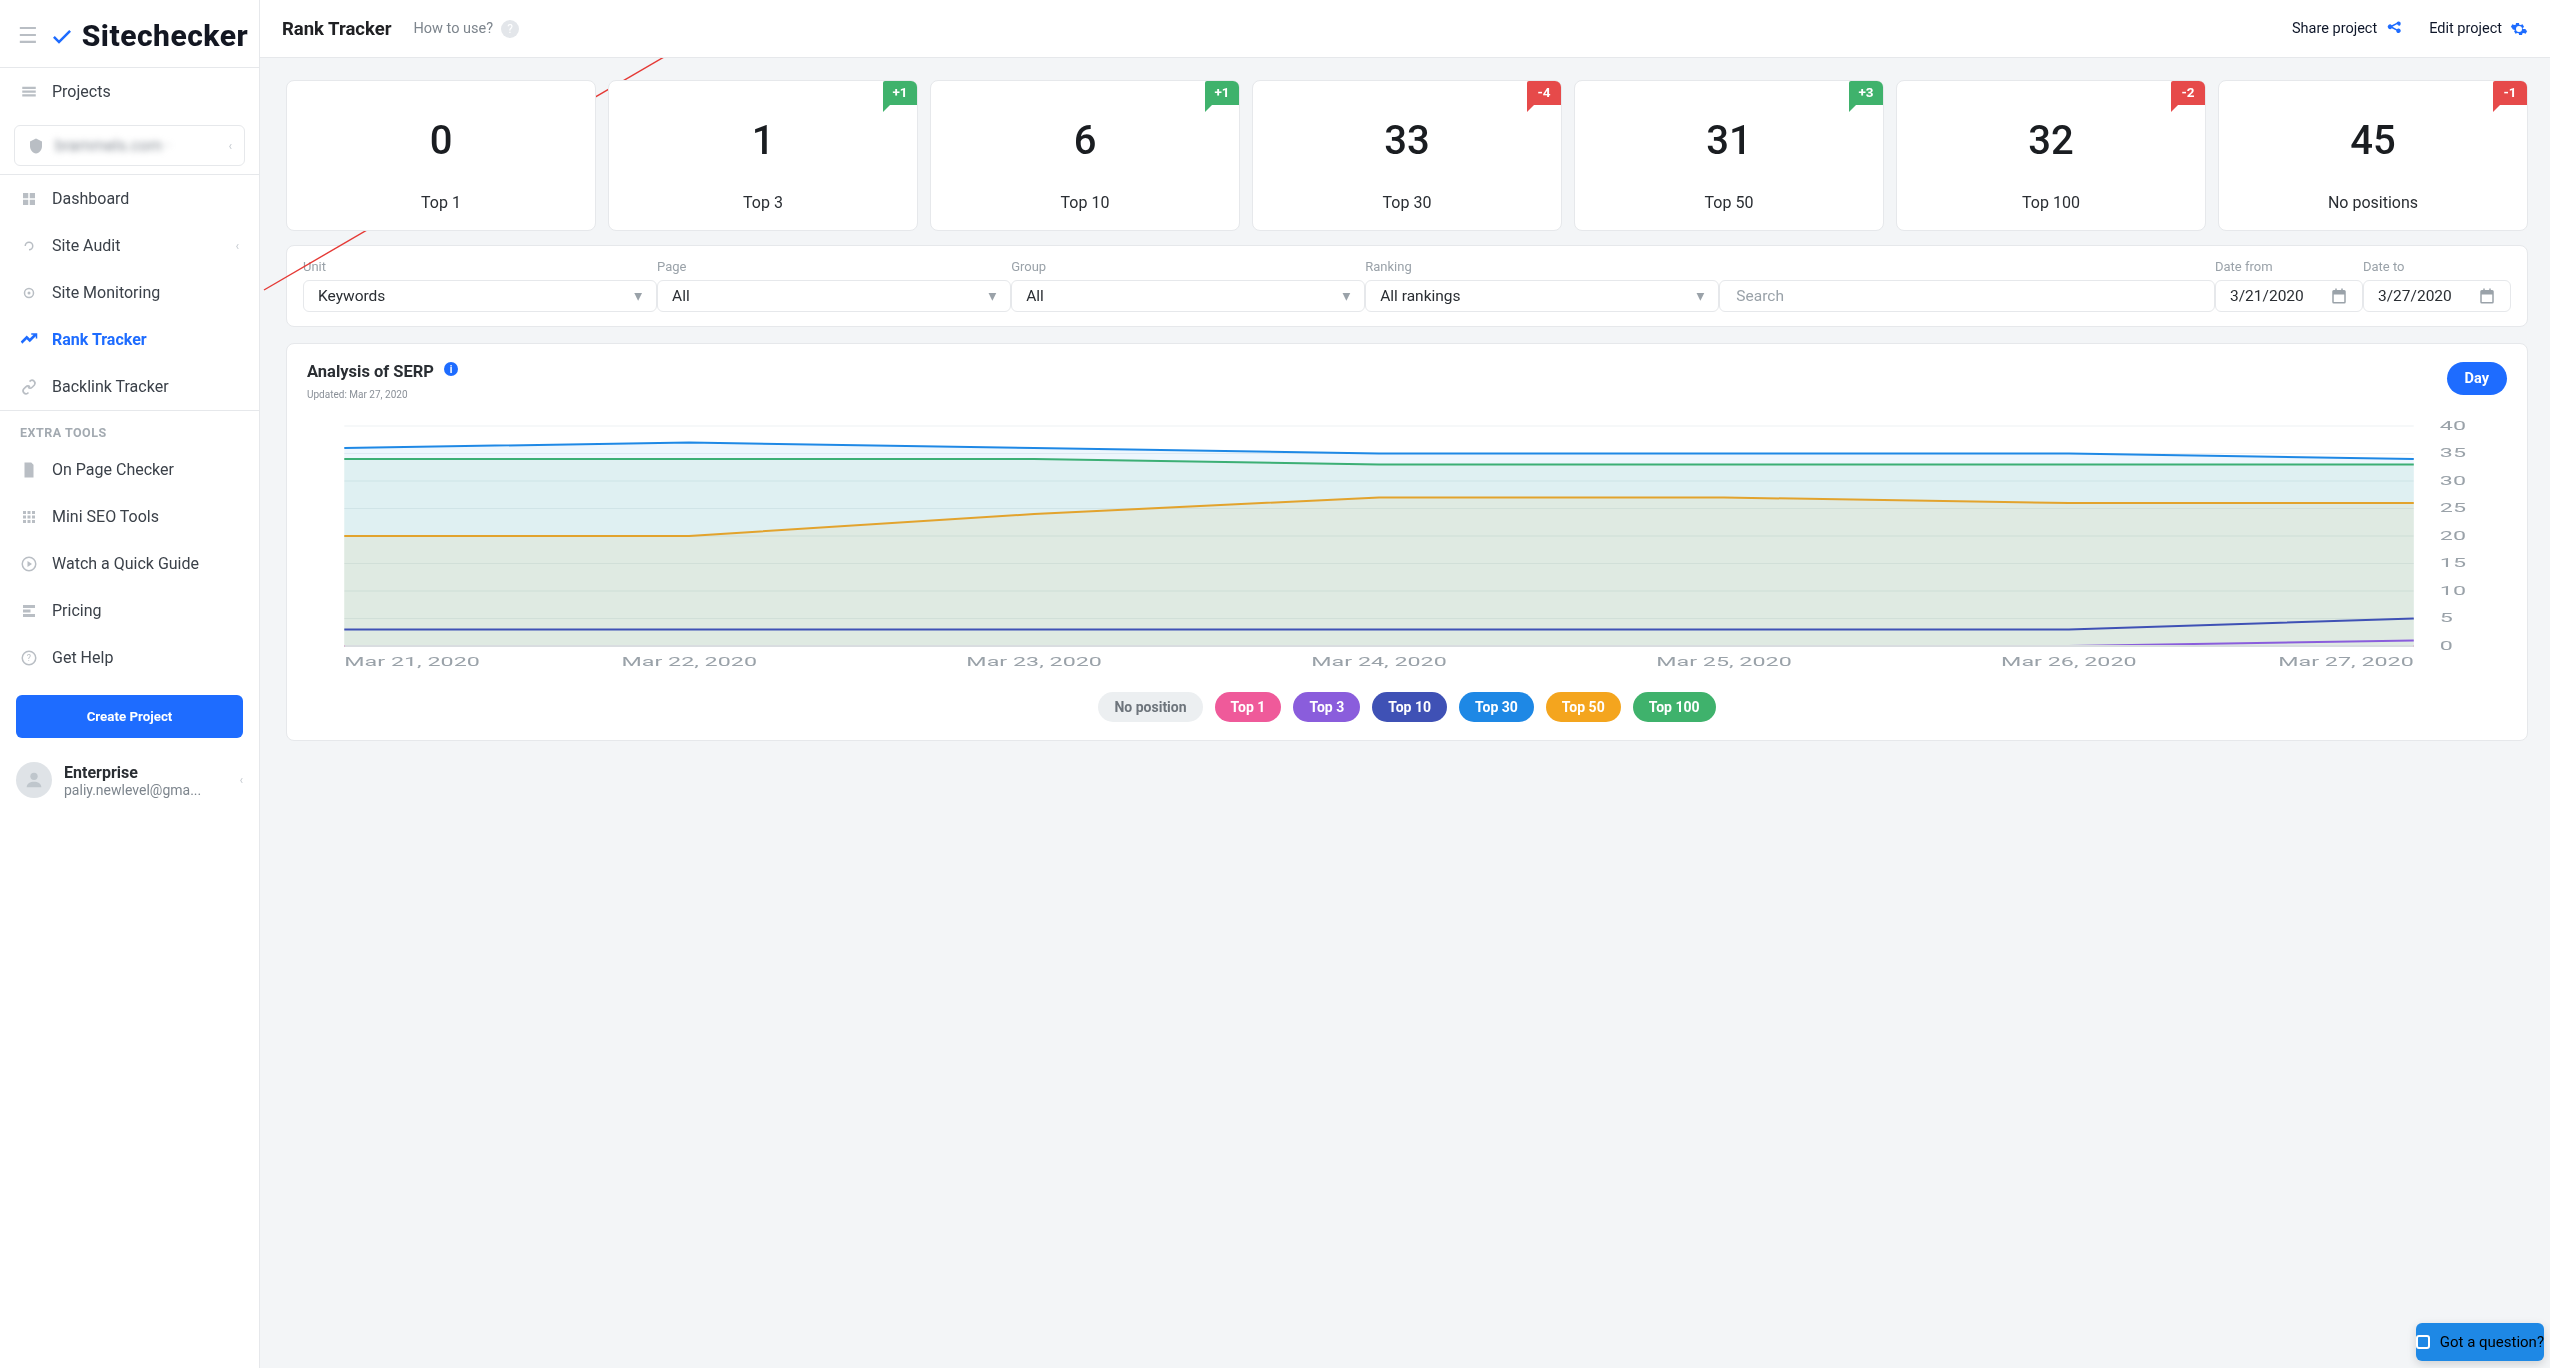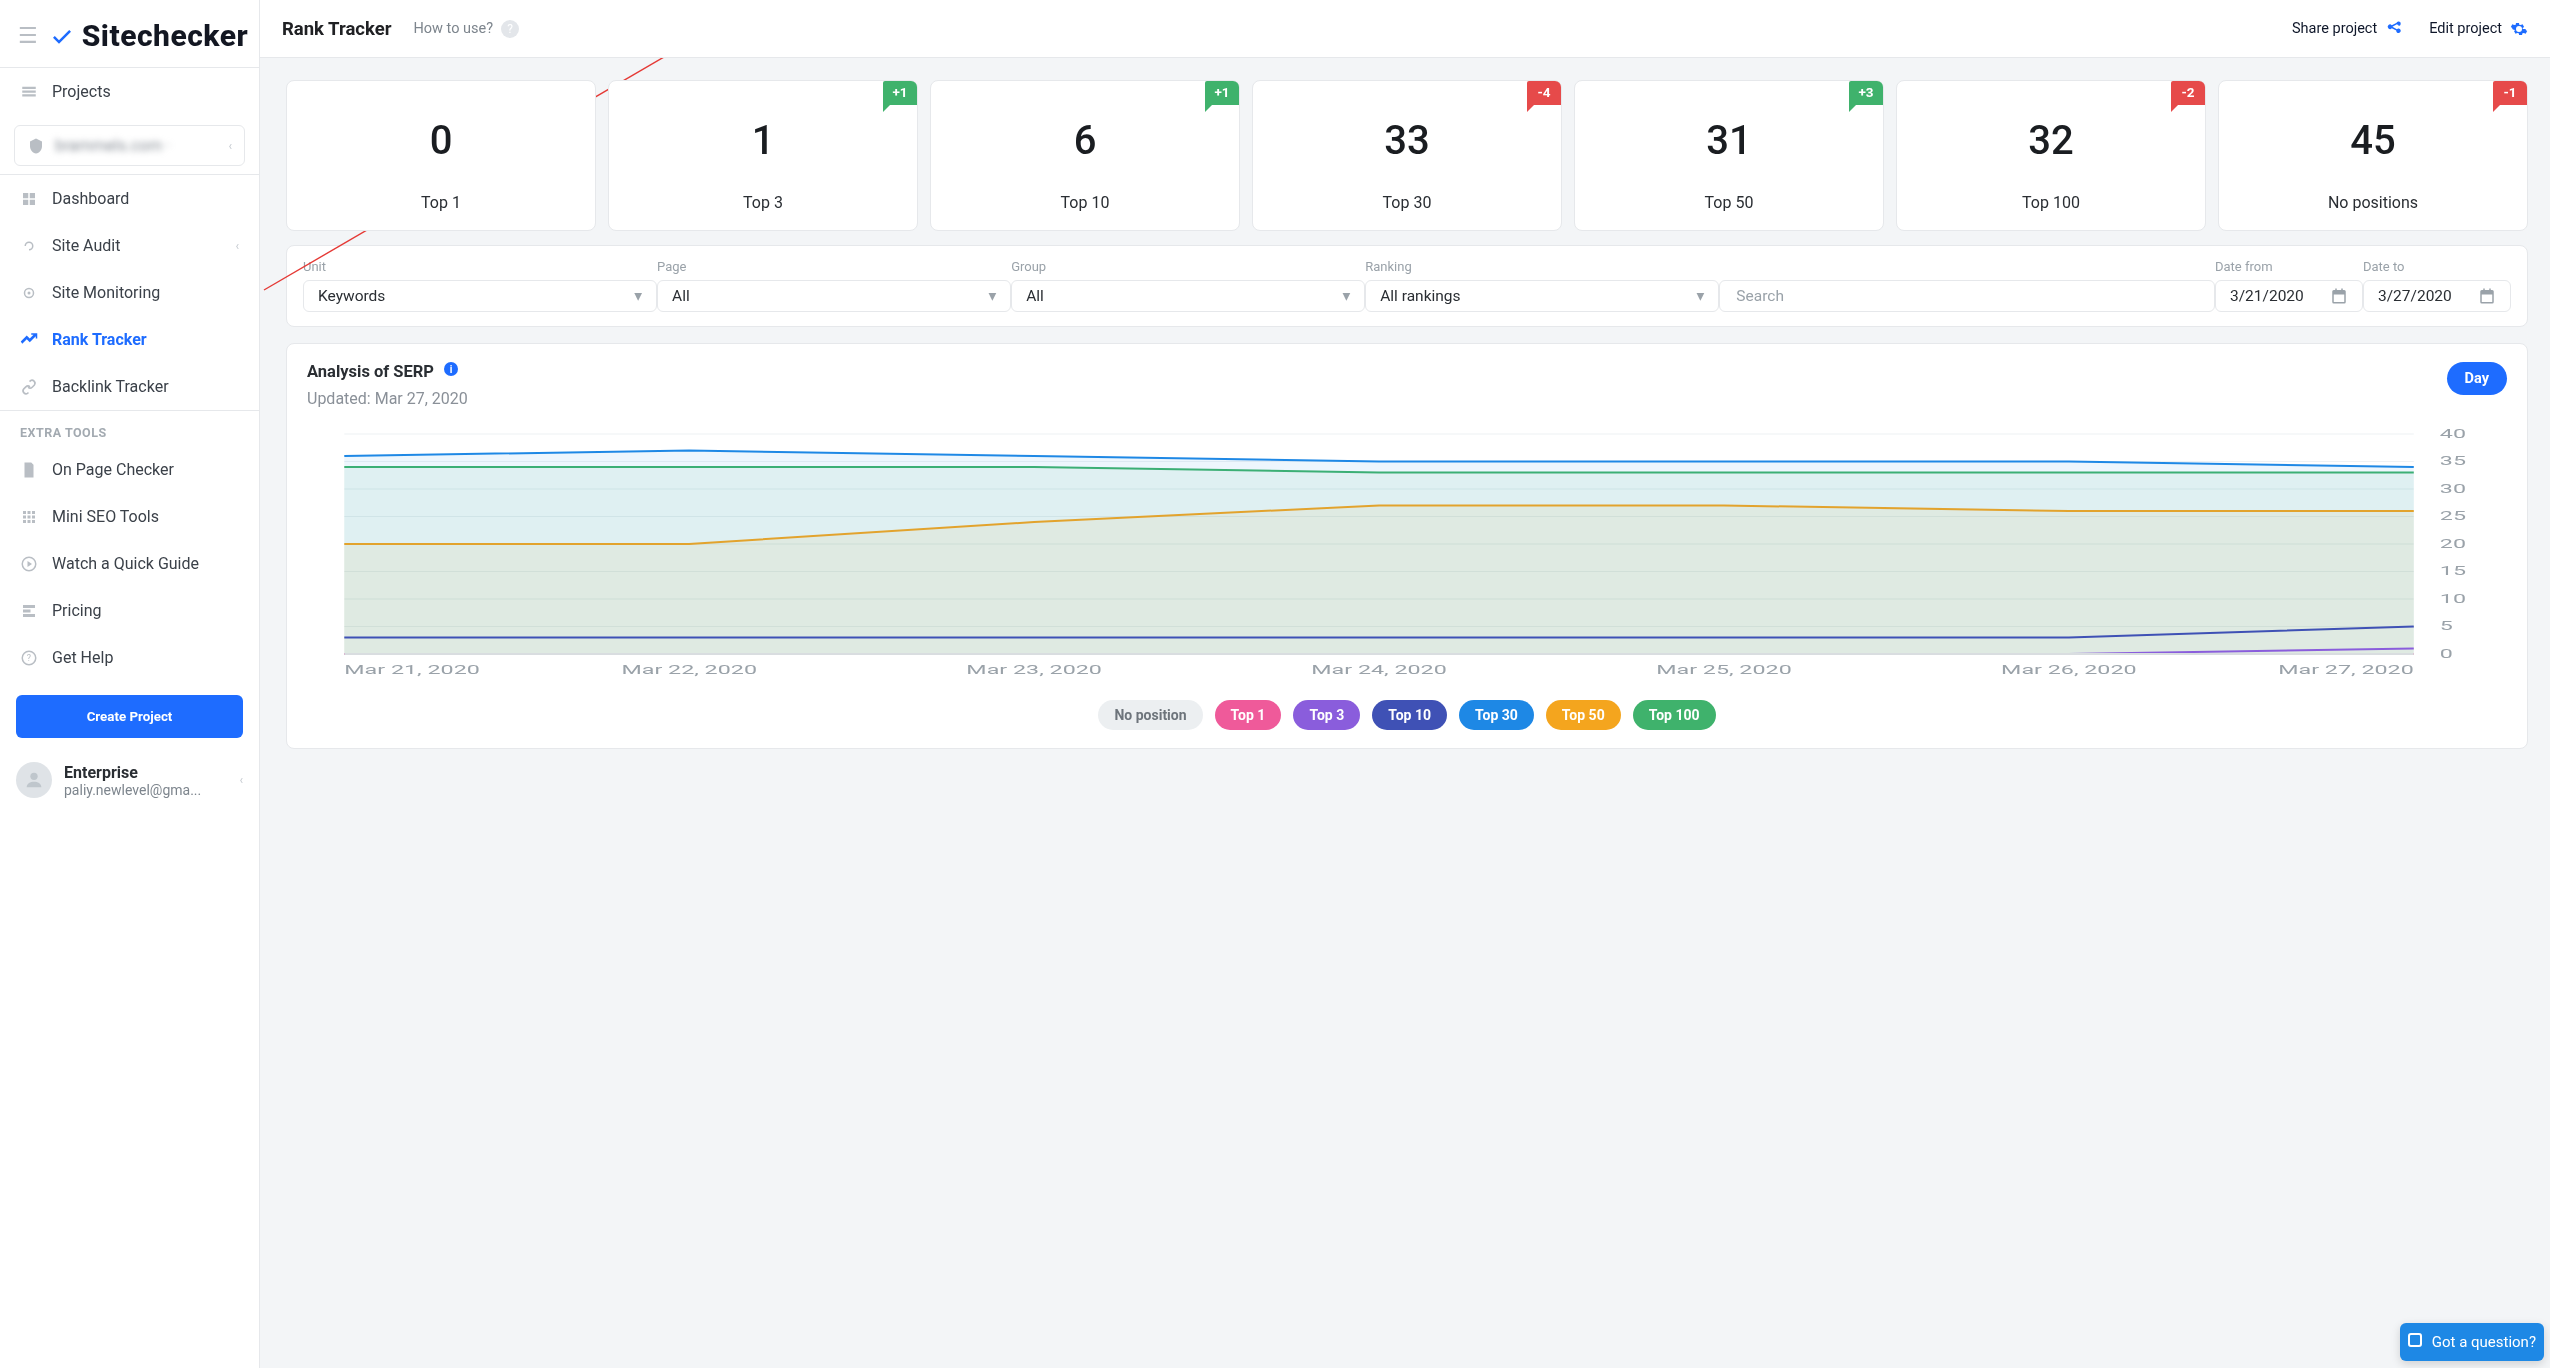--- a/index.html
+++ b/index.html
@@ -77,32 +77,32 @@
   .input input{border:none;outline:none;font-size:15.5px;color:#2a2e33;background:transparent;width:100%}
   input::placeholder{color:#9aa2a9}
   .date .cal{margin-left:auto;color:#9aa2a9}
   .f-search{flex:1.4}
 
   
   .chart-card{background:#fff;border:1px solid var(--border);border-radius:8px;padding:18px 20px 18px;margin-top:16px}
   .chart-head{display:flex;align-items:flex-start}
   .chart-head h2{margin:0;font-size:16.5px;font-weight:700;color:#2a2e33;display:flex;gap:10px}
   .info-dot{width:14px;height:14px;border-radius:50%;background:var(--brand);color:#fff;font-size:10px;display:flex;align-items:center;justify-content:center}
-  .chart-head .updated{margin-top:8px;color:#8a9098;font-size:16px}
+  .chart-head .updated{margin-top:8px;color:#8a9098;font-size:10px}
   .pill{margin-left:auto;background:var(--brand);color:#fff;border-radius:18px;padding:8px 18px;font-weight:700;font-size:14.5px;cursor:pointer}
   .chart-wrap{margin-top:16px}
   .y-ticks text{font-size:12.5px;fill:#9aa2a9}
   .x-ticks text{font-size:12.5px;fill:#9aa2a9}
   .gridline{stroke:#eef1f4}
   .legend{display:flex;justify-content:center;gap:12px;margin-top:16px;flex-wrap:wrap}
   .chip{border-radius:18px;padding:7px 16px;font-weight:700;font-size:14px;color:#fff;cursor:pointer}
   .chip.gray{background:#eceff1;color:#6d747b}
 
   
-  .chat{position:fixed;right:6px;bottom:7px;background:#1e88e5;color:#ffffff;border-radius:6px;padding:10px 8px;display:flex;align-items:flex-start;gap:10px;font-size:15px;cursor:pointer;box-shadow:0 3px 10px rgba(0,0,0,.15)}
+  .chat{position:fixed;right:6px;bottom:7px;background:#1e88e5;color:#000000;border-radius:6px;padding:10px 0;display:flex;align-items:center;gap:10px;font-size:15px;cursor:pointer;box-shadow:0 3px 10px rgba(0,0,0,.15)}
   .chat .bubble{width:14px;height:14px;border:2px solid #fff;border-radius:3px}
 </style>
 </head>
 <body>
 
 <aside class="sidebar">
   <div class="brand-row">
     <span class="hamburger">☰</span>
     <div class="brand">
       <span class="check">

